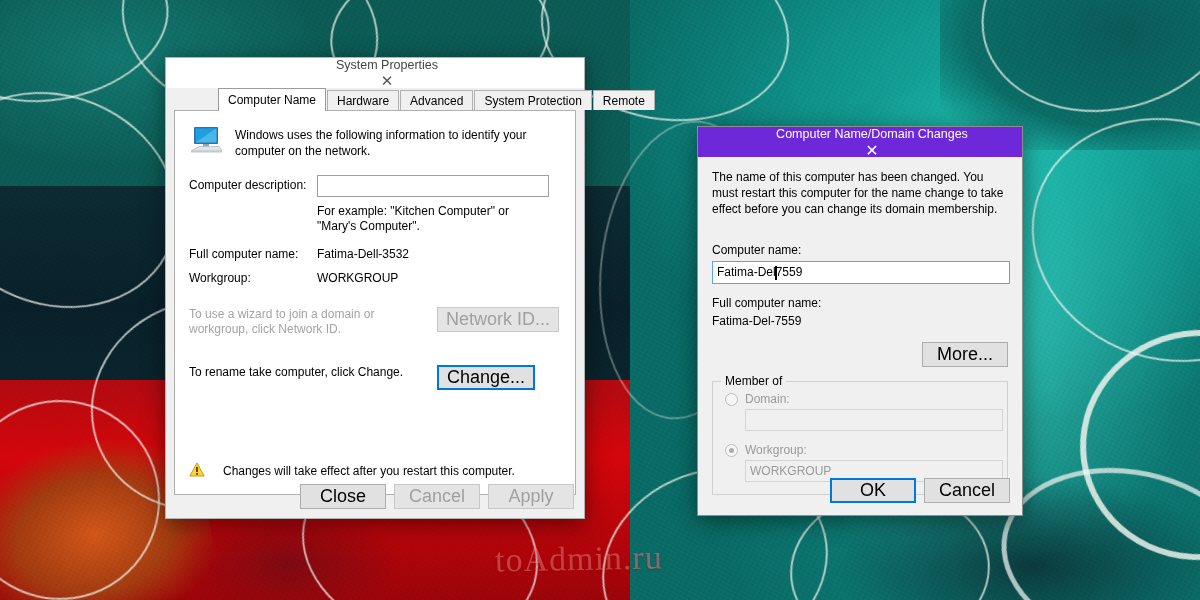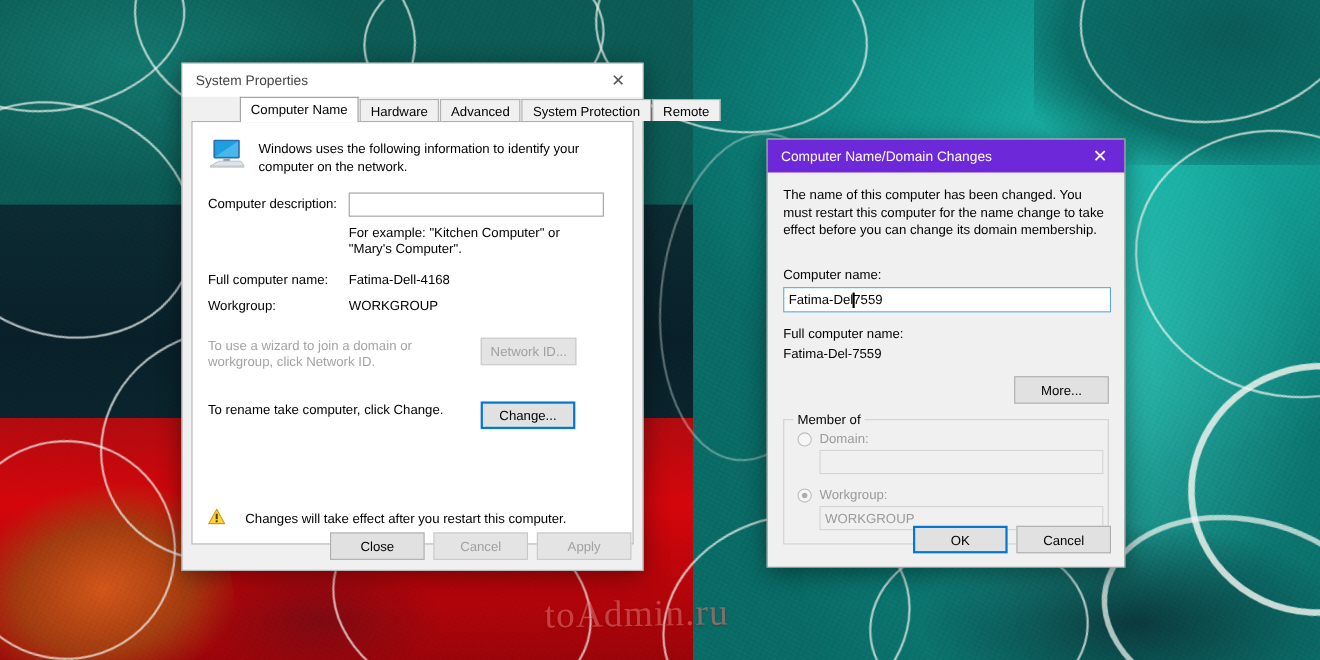--- a/index.html
+++ b/index.html
@@ -117,22 +117,23 @@
     position: absolute;
     background: #f0f0f0;
     border: 1px solid #9a9a9a;
     box-shadow: 0 5px 22px rgba(0,0,0,.45);
     font-size: 12px;
     color: #000;
   }
   .titlebar {
     height: 30px;
     display: flex; align-items: center;
-    padding-left: 12px;
+    padding-left: 24px;
     font-size: 12.5px;
+    flex-direction: column;
   }
   .titlebar .title { flex: 1; }
   .titlebar .closebtn {
     width: 44px; height: 30px;
     display: flex; align-items: center; justify-content: center;
     font-size: 15px; font-weight: 300;
     cursor: default;
   }
 
   
@@ -198,21 +199,21 @@
     font-family: "Liberation Sans", sans-serif;
   }
   .hint { margin-left: 128px; font-size: 12px; line-height: 15px; margin-bottom: 10px; width: 215px;}
 
   .wizrow { display: flex; align-items: flex-start; margin-top: 22px; }
   .wizrow .t { width: 248px; font-size: 12px; line-height: 15px; }
   .btn {
     min-width: 86px; height: 25px;
     background: #e1e1e1;
     border: 1px solid #adadad;
-    font-size: 12px;
+    font-size: 18px;
     color: #000;
     font-family: "Liberation Sans", sans-serif;
     cursor: default;
     padding: 0 8px;
   }
   .btn.disabled { color: #a0a0a0; background: #e4e4e4; border-color: #c8c8c8; }
   .btn.default { border: 2px solid #0078d7; background: #e1e1e1; }
 
   .warnrow {
     position: absolute; left: 14px; bottom: 14px;
@@ -365,21 +366,21 @@
 
       <div class="formrow">
         <div class="lbl">Computer description:</div>
         <input class="txtbox" type="text" value="" style="">
       </div>
 
       <div class="hint">For example: "Kitchen Computer" or "Mary's Computer".</div>
 
       <div class="formrow">
         <div class="lbl">Full computer name:</div>
-        <div class="val">Fatima-Dell-4168</div>
+        <div class="val">Fatima-Dell-3532</div>
       </div>
 
       <div class="formrow">
         <div class="lbl">Workgroup:</div>
         <div class="val">WORKGROUP</div>
       </div>
 
       <div class="wizrow">
         <div class="t" style="color:#a3a3a3">To use a wizard to join a domain or workgroup, click Network ID.</div>
         <button class="btn disabled">Network ID...</button>

